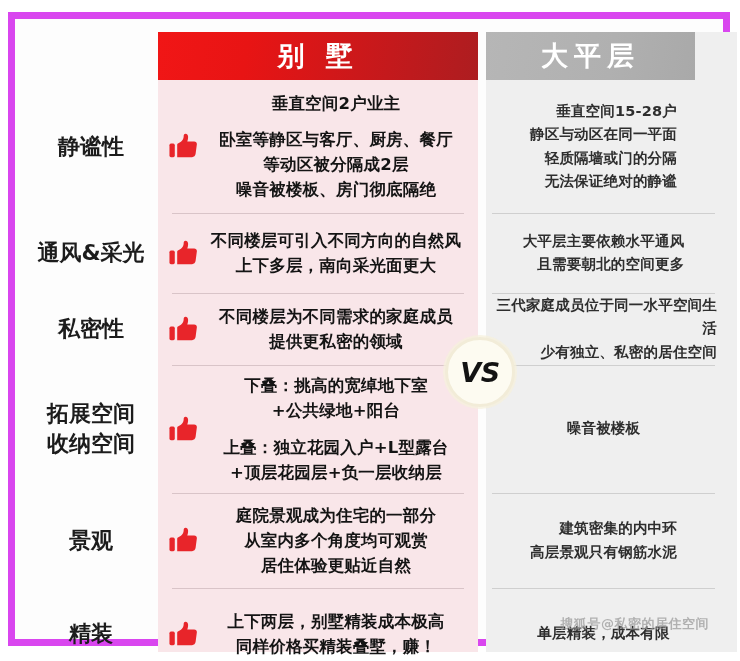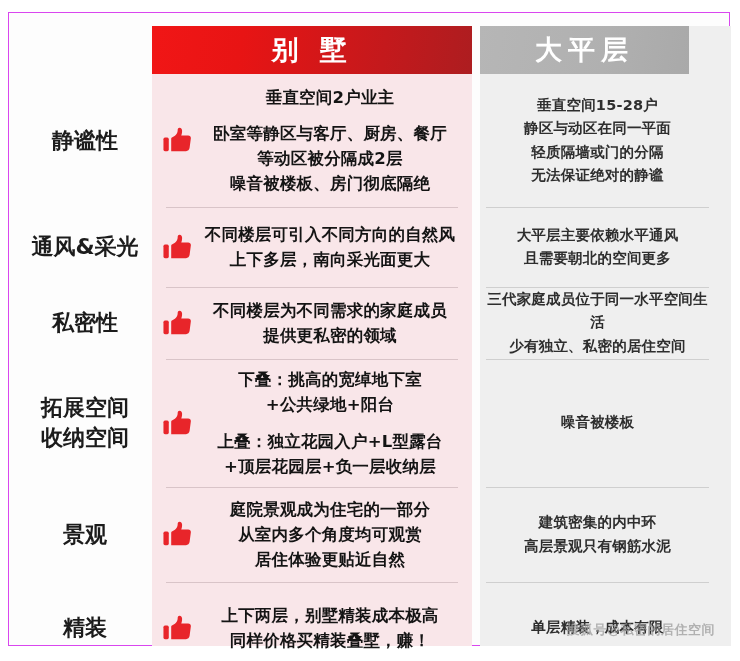--- a/index.html
+++ b/index.html
@@ -5,21 +5,21 @@
   html,body{margin:0;padding:0;}
   body{
     width:740px;height:661px;
     background:#ffffff;
     font-family:"DejaVu Sans","Liberation Sans",sans-serif;
     overflow:hidden;
   }
   .frame{
     position:absolute;left:8px;top:12px;
     width:722px;height:634px;
-    border:1px solid #d946ef;
+    border:7px solid #d946ef;
     background:#fdfdfd;
     box-sizing:border-box;
   }
   
   .col-villa{
     position:absolute;left:143px;top:13px;
     width:320px;height:620px;
     background:#f9e6e9;
   }
   .col-flat{
@@ -90,21 +90,21 @@
   .villa-text{
     flex:1 1 auto;
     text-align:center;
     font-size:16.5px;line-height:1.52;
     color:#141414;font-weight:bold;
     letter-spacing:.2px;
   }
   .villa-text .para{margin:0;}
   .villa-text .para + .para{margin-top:11px;}
   .flat-text{
-    text-align:center;
+    text-align:right;
     font-size:14.5px;line-height:1.62;
     color:#2e2e2e;font-weight:bold;
     letter-spacing:.2px;
   }
   .flat-text .para{margin:0;}
 
   
   .vs-badge{
     position:absolute;left:430px;top:318px;
     width:64px;height:64px;border-radius:50%;
@@ -262,15 +262,16 @@
         </div>
         <div class="cell-flat">
           <div class="divider"></div>
           <div class="flat-text">
             <p class="para">单层精装，成本有限</p>
           </div>
         </div>
       </div>
     </div>
 
+  <div class="vs-badge">VS</div>
 
   <div class="watermark">搜狐号@私密的居住空间</div>
 </div>
 
 </body></html>

